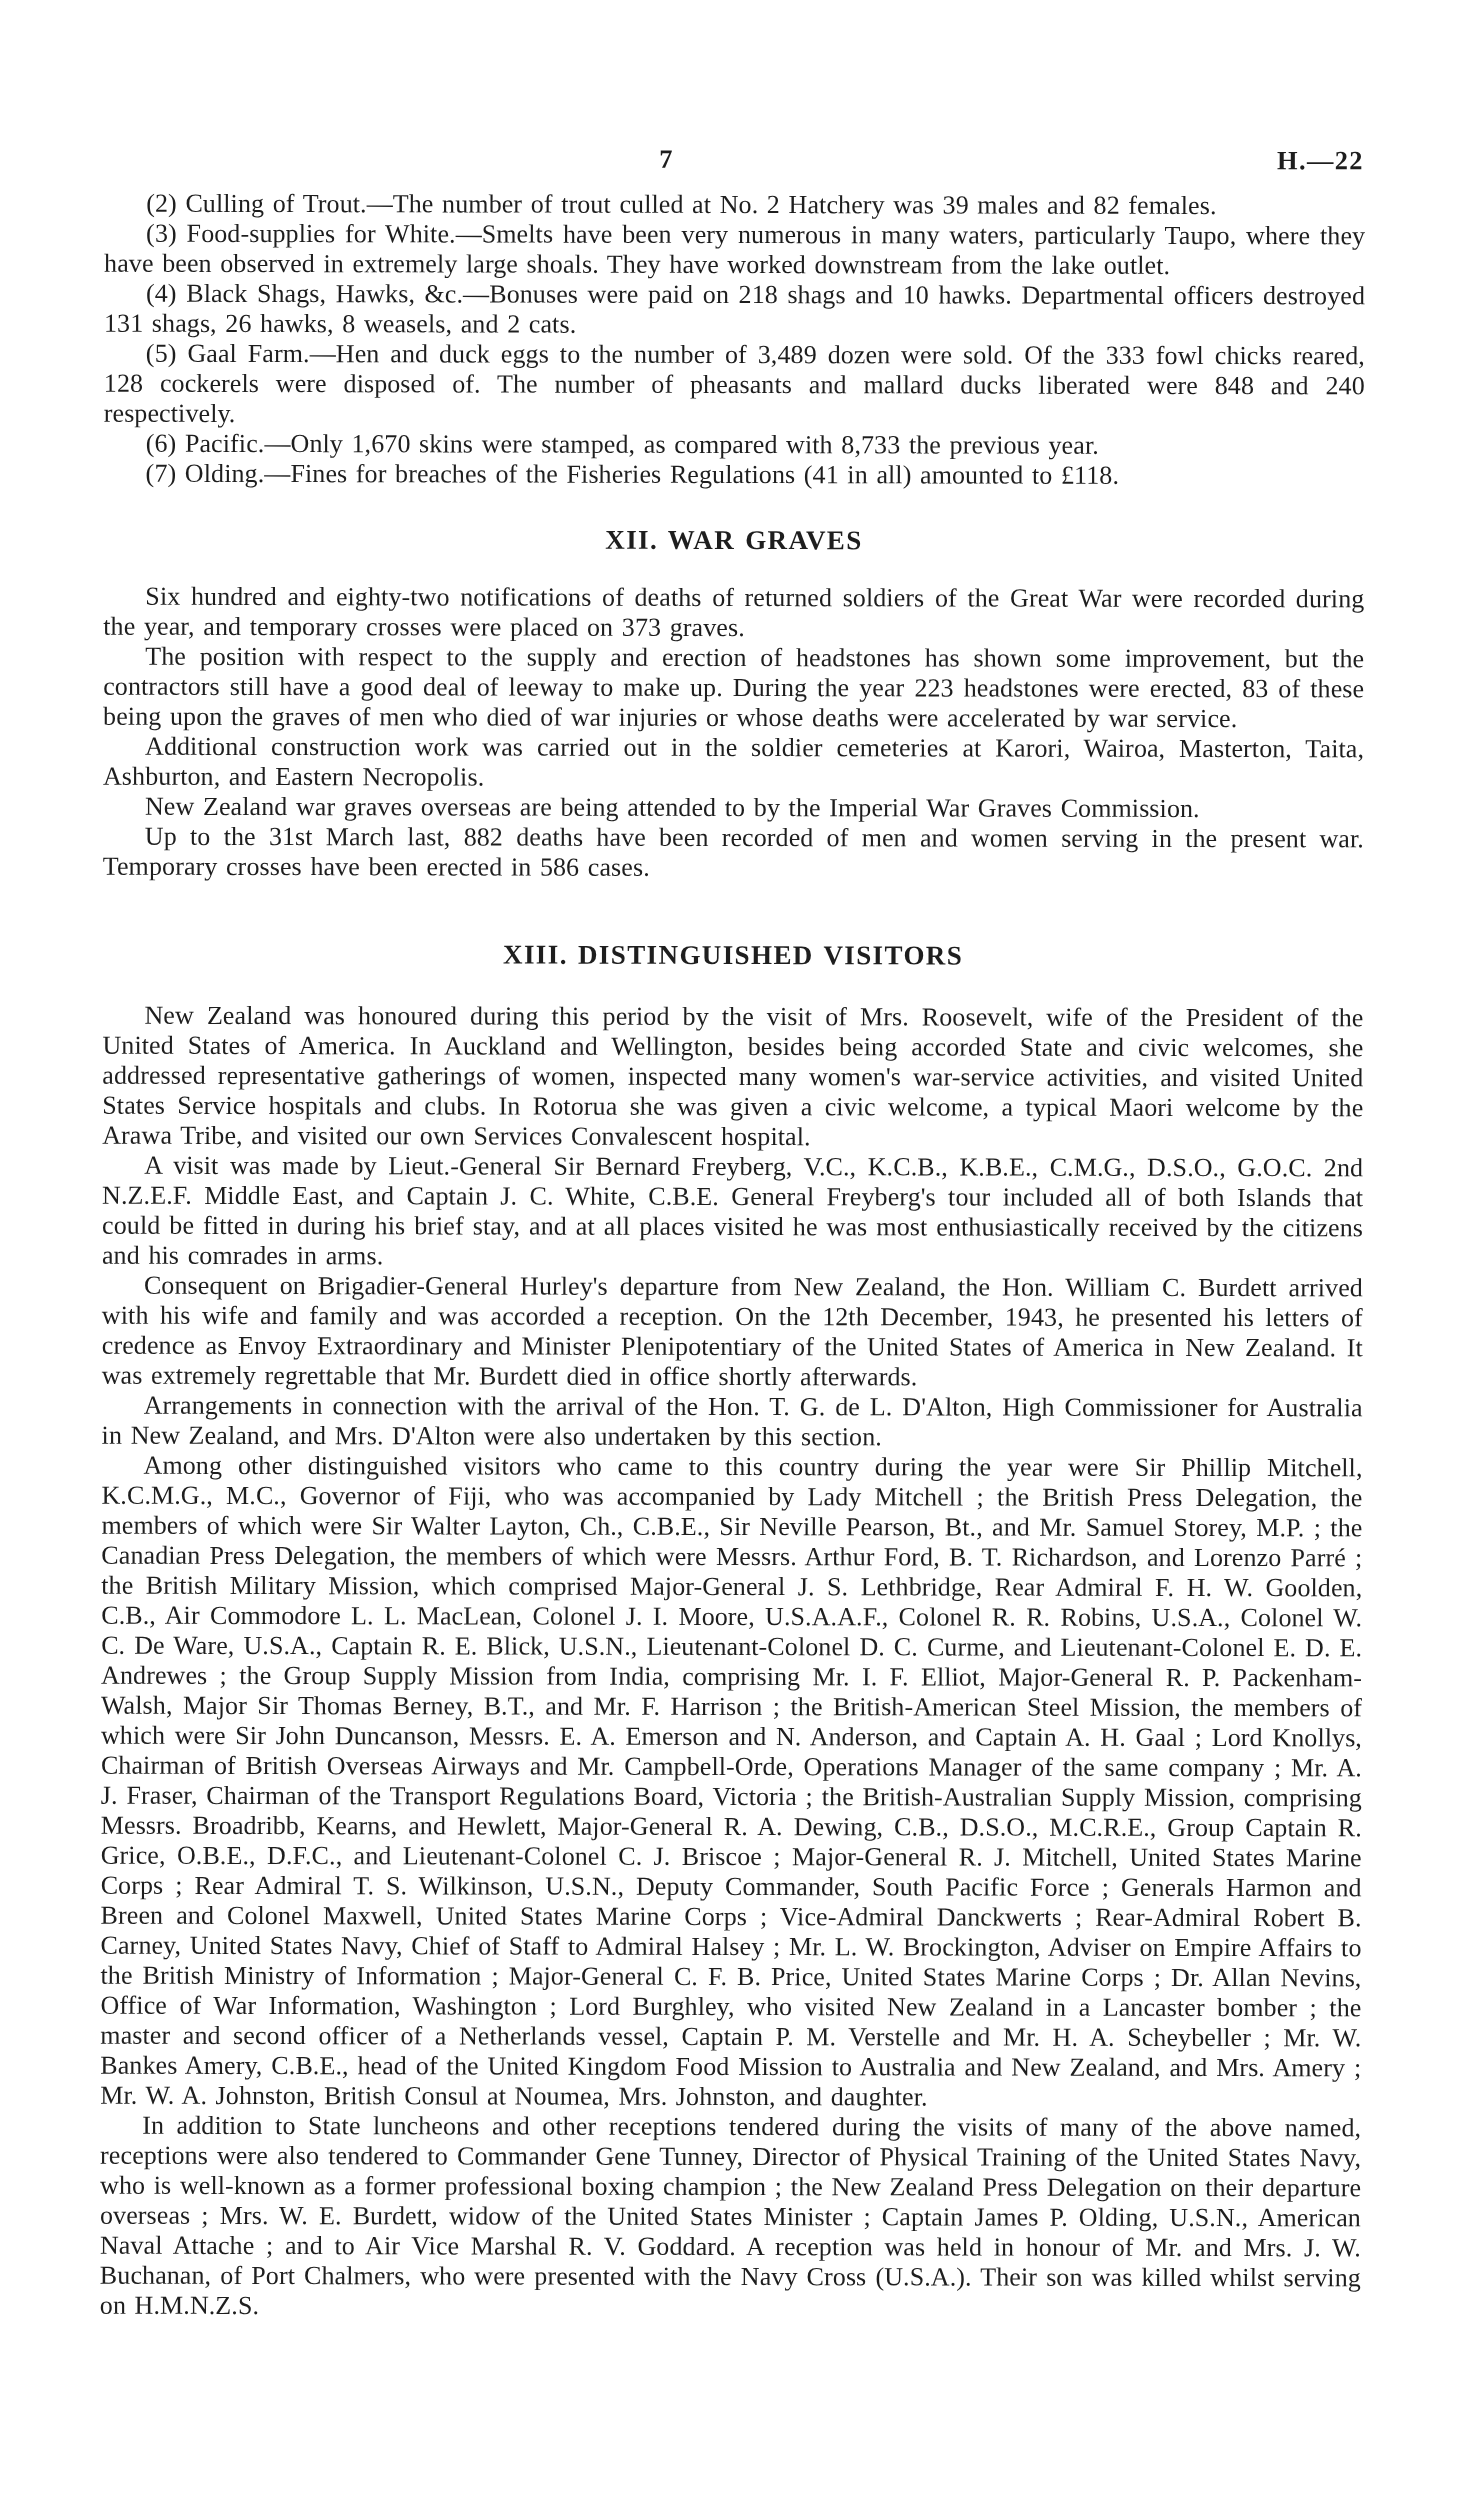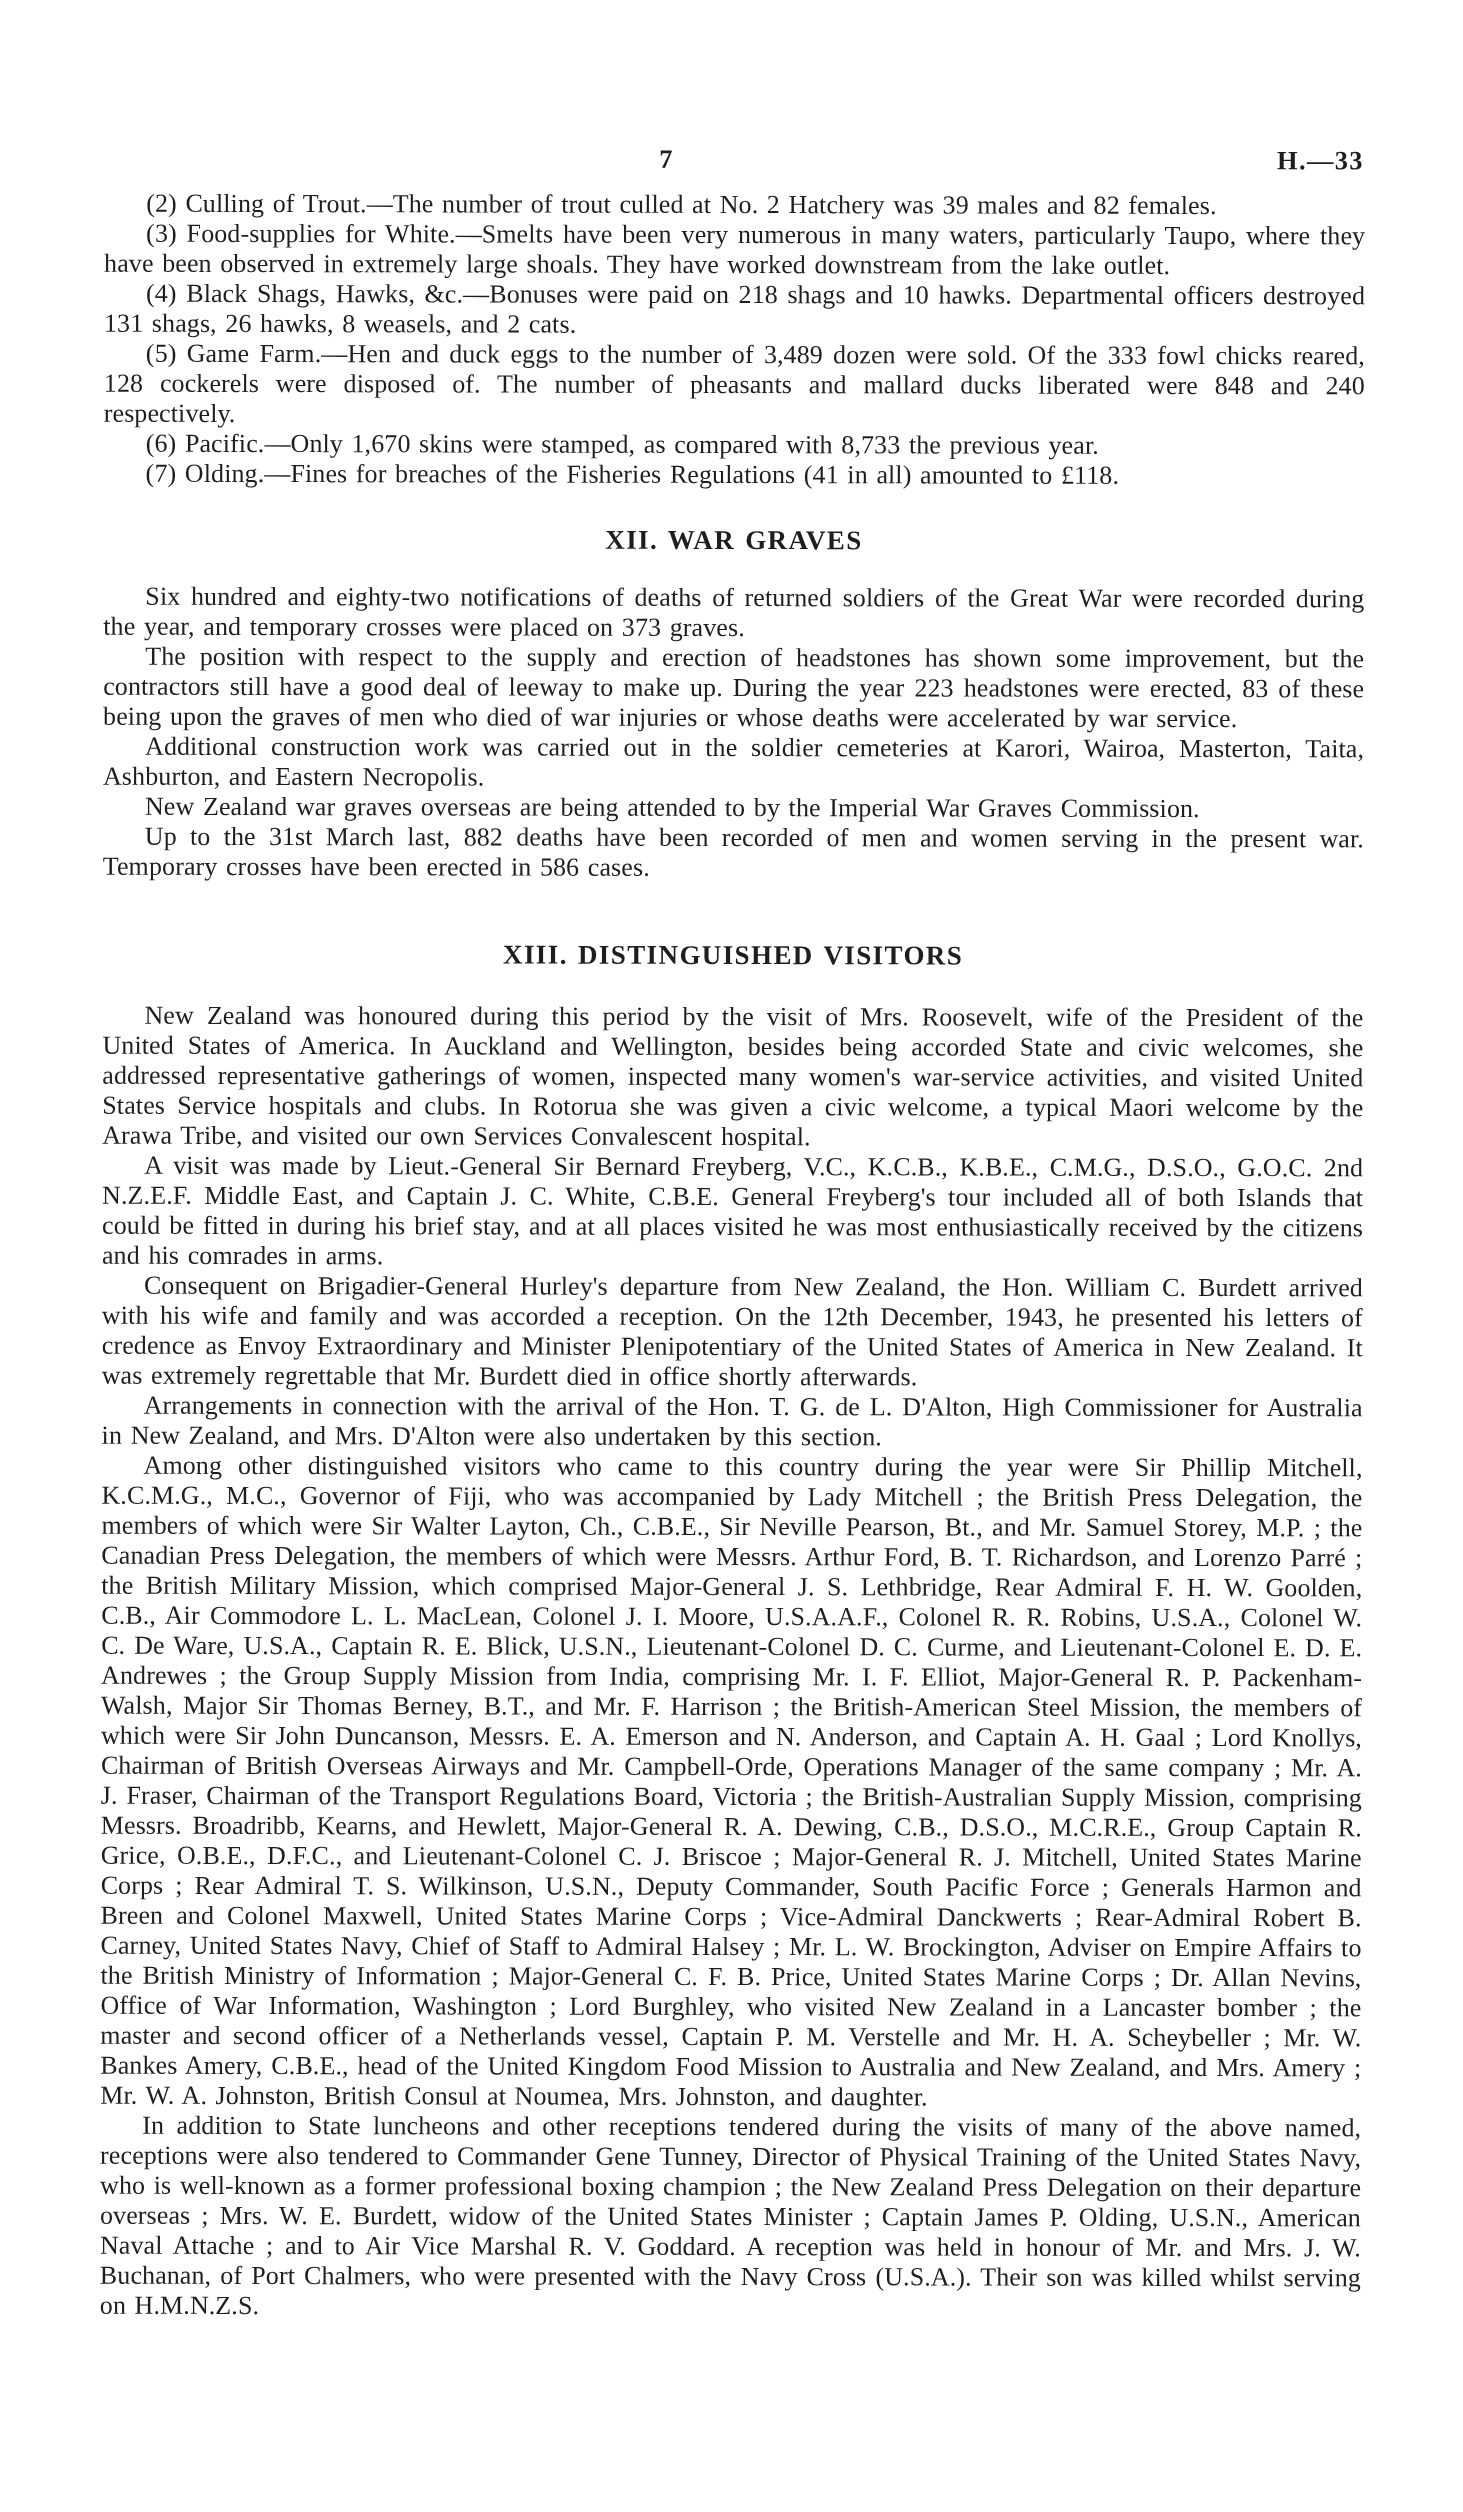--- a/index.html
+++ b/index.html
@@ -75,30 +75,30 @@
     margin-bottom: 31px;
   }
 </style>
 </head>
 <body>
 
 <div class="sheet">
 
   <header class="page-header">
     <span class="page-num">7</span>
-    <span class="paper-ref">H.—33</span>
+    <span class="paper-ref">H.—22</span>
   </header>
 
   <main class="text-block">
 
     <section>
       <p><span>(2)</span> <span class="lead-title">Culling of Trout.</span><span>—The number of trout culled at No. 2 Hatchery was 39 males and 82 females.</span></p>
       <p><span>(3)</span> <span class="lead-title">Food-supplies for White.</span><span>—Smelts have been very numerous in many waters, particularly Taupo, where they have been observed in extremely large shoals. They have worked downstream from the lake outlet.</span></p>
       <p><span>(4)</span> <span class="lead-title">Black Shags, Hawks, &amp;c.</span><span>—Bonuses were paid on 218 shags and 10 hawks. Departmental officers destroyed 131 shags, 26 hawks, 8 weasels, and 2 cats.</span></p>
-      <p><span>(5)</span> <span class="lead-title">Game Farm.</span><span>—Hen and duck eggs to the number of 3,489 dozen were sold. Of the 333 fowl chicks reared, 128 cockerels were disposed of. The number of pheasants and mallard ducks liberated were 848 and 240 respectively.</span></p>
+      <p><span>(5)</span> <span class="lead-title">Gaal Farm.</span><span>—Hen and duck eggs to the number of 3,489 dozen were sold. Of the 333 fowl chicks reared, 128 cockerels were disposed of. The number of pheasants and mallard ducks liberated were 848 and 240 respectively.</span></p>
       <p><span>(6)</span> <span class="lead-title">Pacific.</span><span>—Only 1,670 skins were stamped, as compared with 8,733 the previous year.</span></p>
       <p><span>(7)</span> <span class="lead-title">Olding.</span><span>—Fines for breaches of the Fisheries Regulations (41 in all) amounted to £118.</span></p>
     </section>
 
     <h2 class="section-heading">XII. WAR GRAVES</h2>
 
     <section>
       <p>Six hundred and eighty-two notifications of deaths of returned soldiers of the Great War were recorded during the year, and temporary crosses were placed on 373 graves.</p>
       <p>The position with respect to the supply and erection of headstones has shown some improvement, but the contractors still have a good deal of leeway to make up. During the year 223 headstones were erected, 83 of these being upon the graves of men who died of war injuries or whose deaths were accelerated by war service.</p>
       <p>Additional construction work was carried out in the soldier cemeteries at Karori, Wairoa, Masterton, Taita, Ashburton, and Eastern Necropolis.</p>

